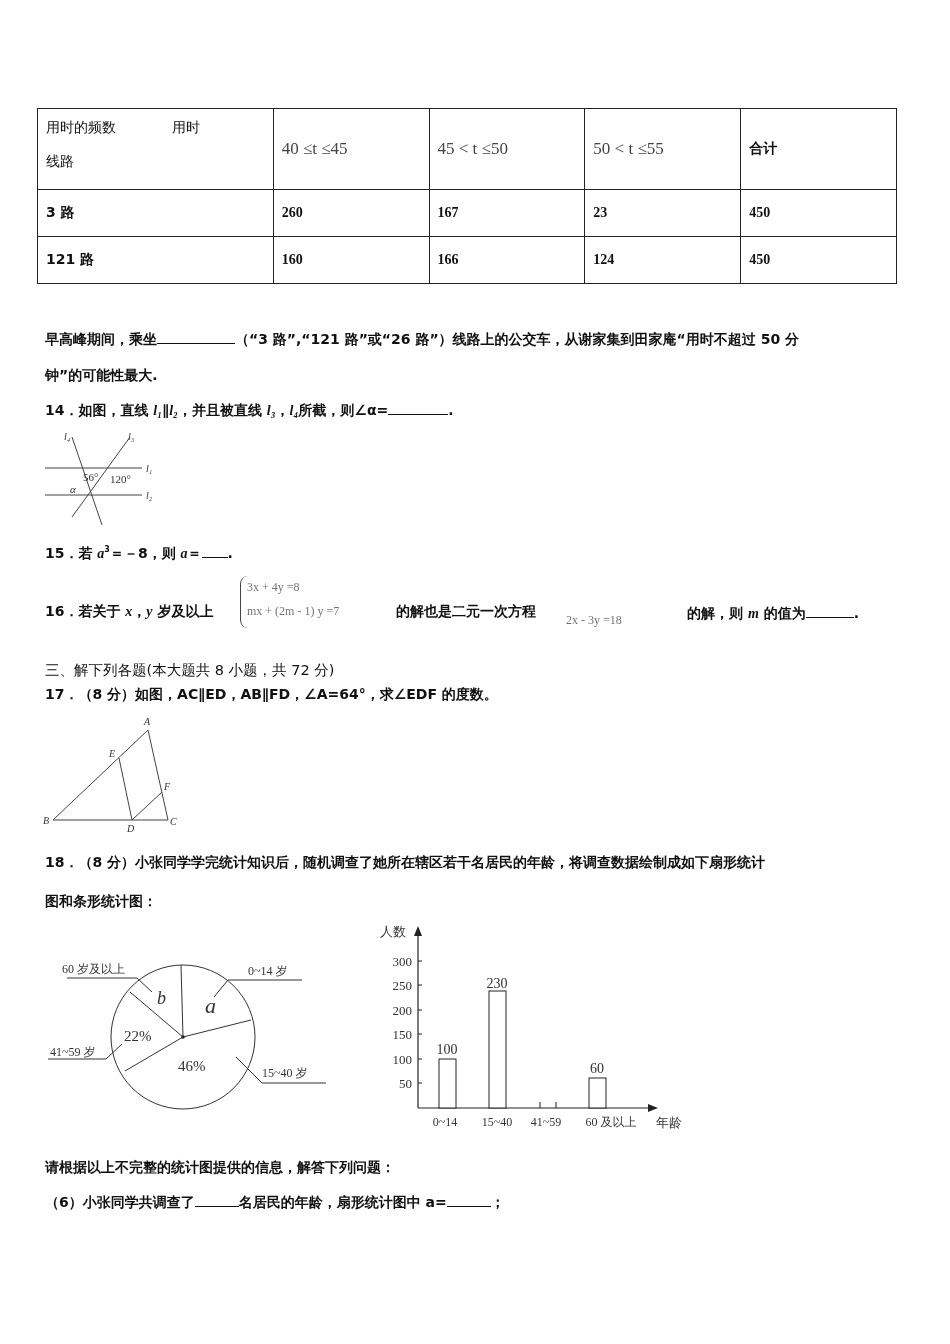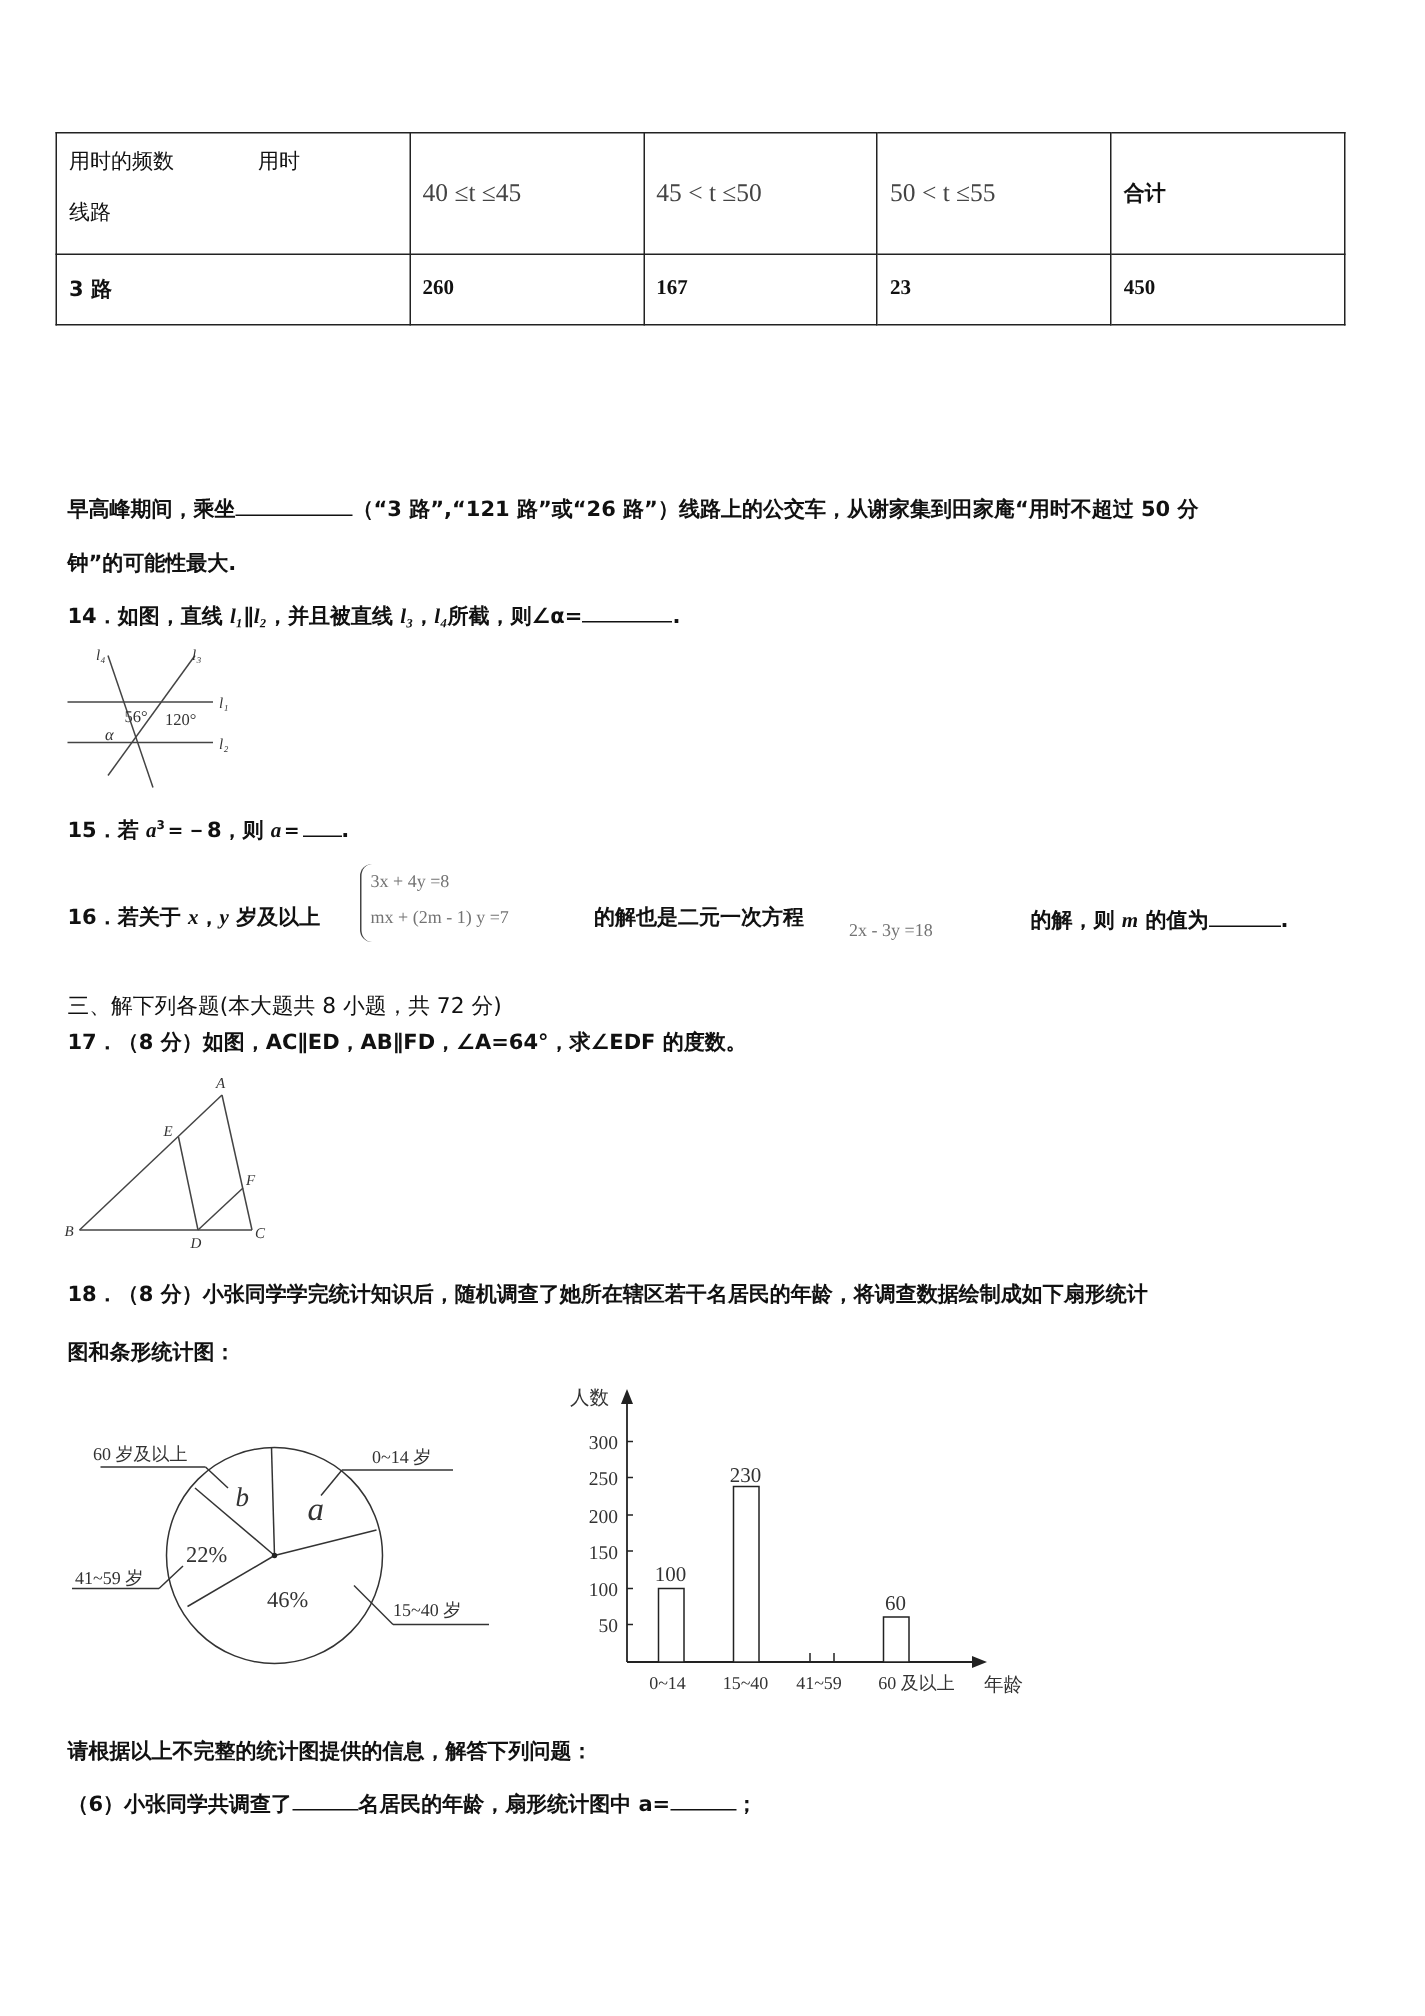--- a/index.html
+++ b/index.html
@@ -1,20 +1,20 @@
 <!DOCTYPE html>
 <html><head>
 <meta charset="utf-8">
 <style>
   html, body { margin: 0; padding: 0; background: #ffffff; }
   body { width: 950px; height: 1344px; position: relative; overflow: hidden;
          font-family: "DejaVu Sans", sans-serif; color: #111; }
   .abs { position: absolute; }
   .serif { font-family: "Liberation Serif", "DejaVu Serif", serif; }
-  table.freq { position: absolute; left: 37px; top: 88px; width: 860px;
+  table.freq { position: absolute; left: 37px; top: 108px; width: 860px;
                border-collapse: collapse; font-size: 14px; }
   table.freq td { border: 1.5px solid #222; padding: 0 8px; vertical-align: middle; }
   table.freq tr.head td { height: 80px; }
   table.freq tr.row td { height: 46px; font-weight: bold; }
   .math { font-family: "Liberation Serif", "DejaVu Serif", serif; font-size: 17px; color: #444; }
   .line { font-size: 14px; font-weight: bold; white-space: nowrap; }
   .blank { display: inline-block; border-bottom: 1.5px solid #111; height: 14px; vertical-align: baseline; }
   .it { font-style: italic; font-family: "Liberation Serif", serif; }
   .eqsys { font-family: "Liberation Serif", serif; font-size: 12px; color: #737373; line-height: 24px; }
 </style>
@@ -32,20 +32,27 @@
     <td style="width:139px;" class="math">40 ≤t ≤45</td>
     <td style="width:139px;" class="math">45 &lt; t ≤50</td>
     <td style="width:139px;" class="math">50 &lt; t ≤55</td>
     <td style="width:139px; font-weight:bold;">合计</td>
   </tr>
   <tr class="row">
     <td>3 路</td>
     <td class="serif">260</td>
     <td class="serif">167</td>
     <td class="serif">23</td>
+    <td class="serif">450</td>
+  </tr>
+  <tr class="row">
+    <td>121 路</td>
+    <td class="serif">160</td>
+    <td class="serif">166</td>
+    <td class="serif">124</td>
     <td class="serif">450</td>
   </tr>
 </tbody>
   </table>
 
 <div class="abs line" style="left:45px; top:329px;">
   <span>早高峰期间，乘坐</span><span class="blank" style="width:78px;"></span><span>（“3 路”,“121 路”或“26 路”）线路上的公交车，从谢家集到田家庵“用时不超过 50 分</span>
 </div>
 <div class="abs line" style="left:45px; top:367px;">钟”的可能性最大.</div>
 

